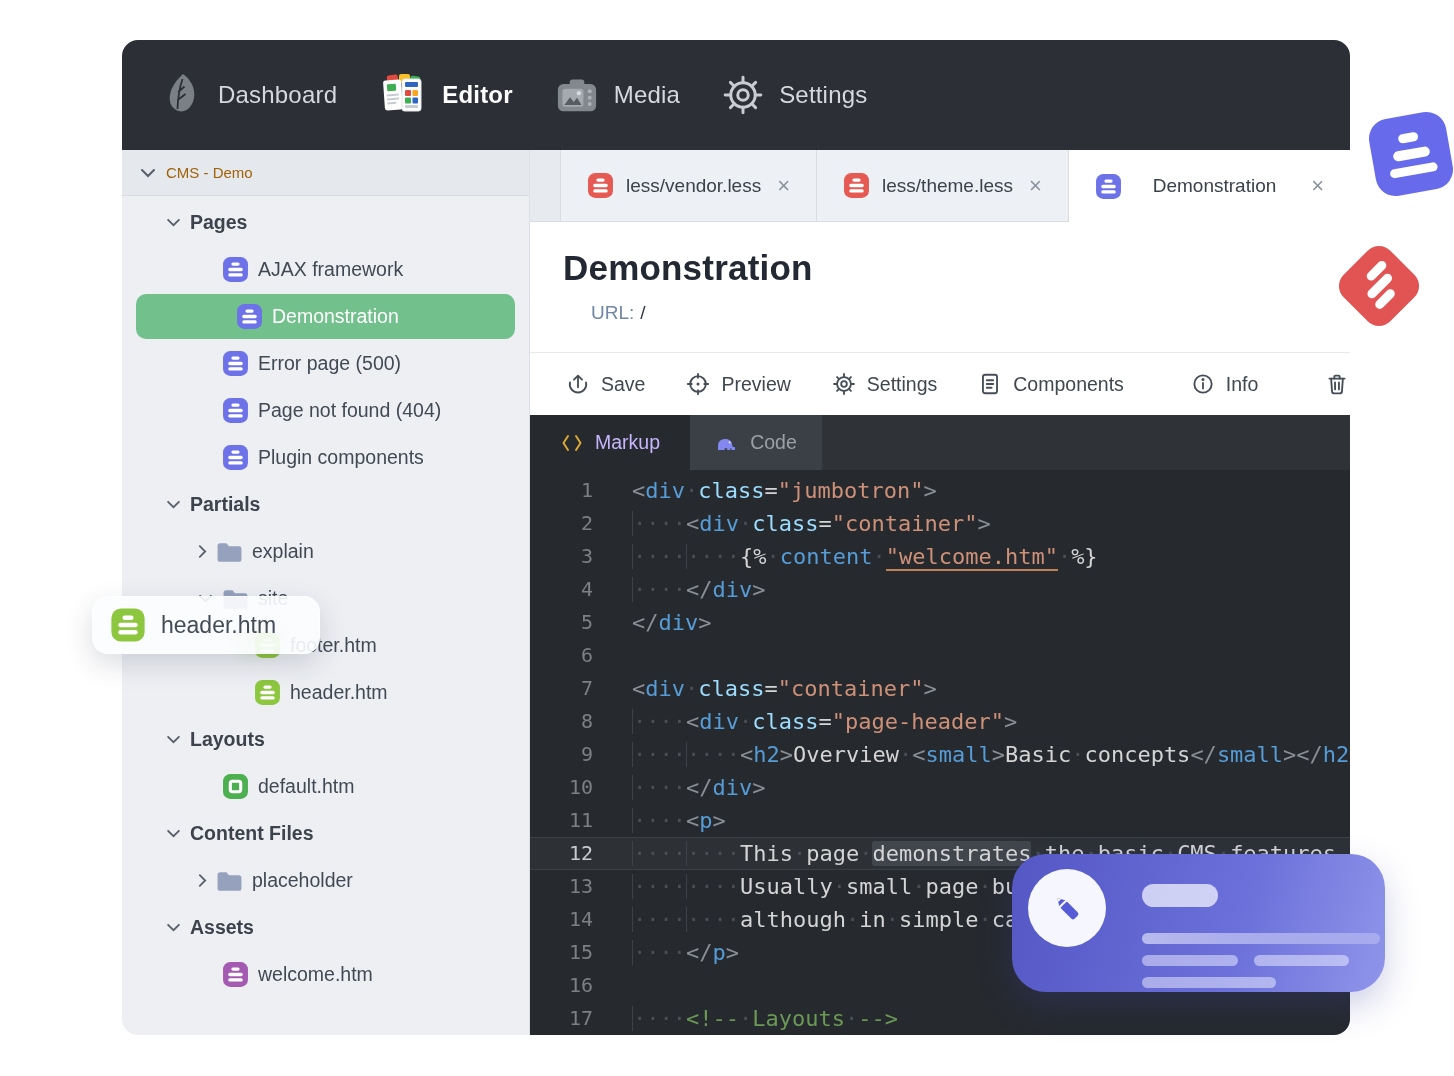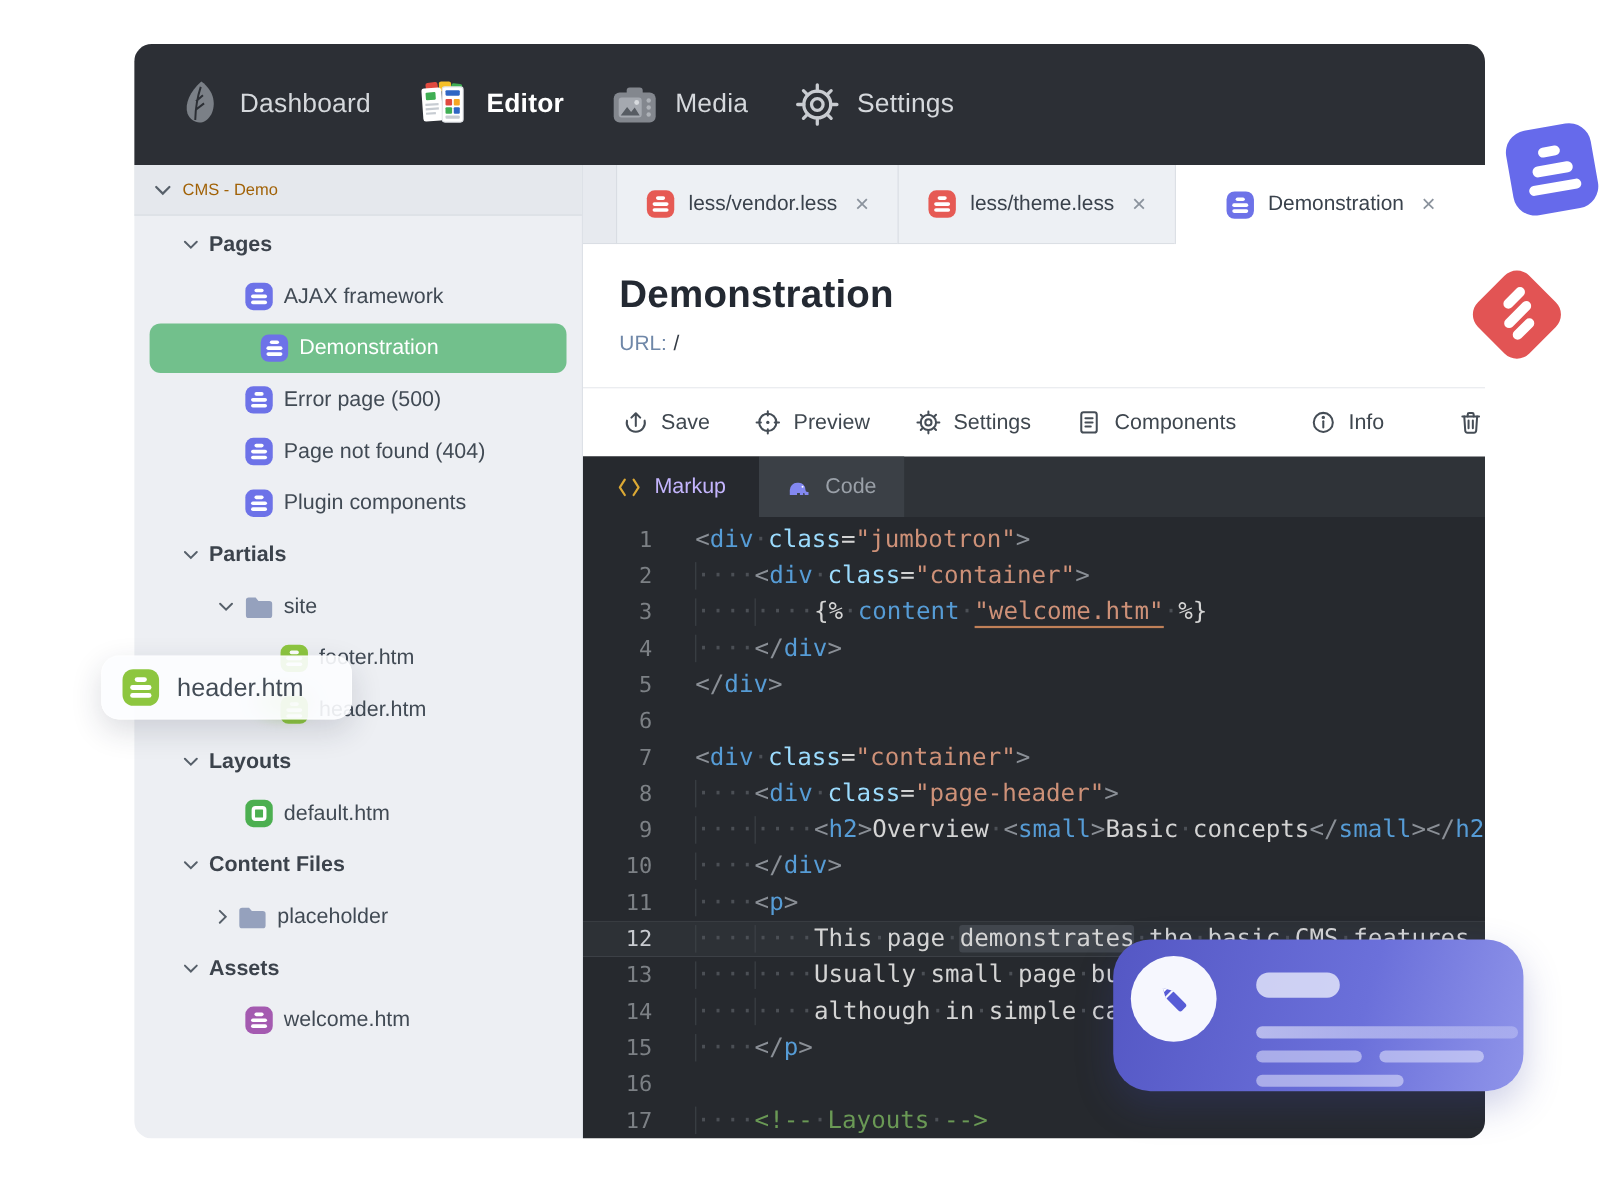--- a/index.html
+++ b/index.html
@@ -37,32 +37,32 @@
   .trow.sel { background:#72c08c; margin:1px 14px; border-radius:10px; height:45px;
               padding-left:86px; color:#ffffff; }
   .chev { flex:none; }
 
   
   .main { flex:1; display:flex; flex-direction:column; min-width:0; }
 
   
   .tabstrip { height:72px; background:#e7eaef; display:flex; flex:none; }
   .tabstrip .lead { width:30px; border-bottom:1px solid #d9dde3; flex:none; }
-  .tab { display:flex; align-items:center; justify-content:center; gap:12px;
+  .tab { display:flex; align-items:center; justify-content:space-between; gap:12px;
          background:#edf0f4; border-left:1px solid #d9dde3;
          border-bottom:1px solid #d9dde3; padding:0 26px; cursor:pointer; }
   .tab .tname { font-size:19px; color:#3a424c; white-space:nowrap; }
   .tab .close { font-size:22px; color:#8b939d; margin-left:4px; line-height:1; }
   .tab.active { background:#ffffff; border-bottom:none; flex:1; }
 
   
   .titleblock { background:#fff; padding:26px 0 0 33px; height:130px; flex:none; }
   .titleblock h1 { font-size:35px; font-weight:600; color:#232932; letter-spacing:.2px; }
   .urlline { margin-top:14px; font-size:19px; }
-  .urlline .ulab { color:#6f87a8; }
+  .urlline .ulab { color:#6f87a8;margin-left:28px; }
   .urlline .uval { color:#333a44; margin-left:6px; }
 
   
   .toolbar { height:63px; background:#fff; border-top:1px solid #e6e9ed;
              display:flex; align-items:center; padding-left:35px; flex:none; }
   .tbtn { display:flex; align-items:center; gap:10px; font-size:19.5px; color:#3f474f;
           margin-right:40px; cursor:pointer; white-space:nowrap; }
   .tdiv { width:1px; height:34px; background:#dbdfe5; margin-right:26px; }
   .tbtn.icon-only { margin-right:0; }
 
@@ -264,20 +264,29 @@
     </svg>
               <span class="tlabel">Plugin components</span>
             </div>
             <div class="trow sec">
               <svg class="chev" width="15" height="9" viewBox="0 0 16 10" fill="none" stroke="#57606a" stroke-width="2" stroke-linecap="round">
                 <path d="M2 2 L8 8 L14 2"></path>
               </svg>
               <span class="tlabel">Partials</span>
             </div>
             <div class="trow fold">
+              <svg class="chev" width="9" height="15" viewBox="0 0 10 16" fill="none" stroke="#57606a" stroke-width="2" stroke-linecap="round">
+                <path d="M2 2 L8 8 L2 14"></path>
+              </svg>
+              <svg width="27" height="22" viewBox="0 0 26 21">
+      <path d="M1.5 4.5 a2.5 2.5 0 0 1 2.5-2.5 h6 l2.5 3 h9.5 a2.5 2.5 0 0 1 2.5 2.5 v10 a2.5 2.5 0 0 1 -2.5 2.5 h-18 a2.5 2.5 0 0 1 -2.5-2.5 z" fill="#95a1bd"></path>
+    </svg>
+              <span class="tlabel">explain</span>
+            </div>
+            <div class="trow fold">
               <svg class="chev" width="15" height="9" viewBox="0 0 16 10" fill="none" stroke="#57606a" stroke-width="2" stroke-linecap="round">
                 <path d="M2 2 L8 8 L14 2"></path>
               </svg>
               <svg width="27" height="22" viewBox="0 0 26 21">
       <path d="M1.5 4.5 a2.5 2.5 0 0 1 2.5-2.5 h6 l2.5 3 h9.5 a2.5 2.5 0 0 1 2.5 2.5 v10 a2.5 2.5 0 0 1 -2.5 2.5 h-18 a2.5 2.5 0 0 1 -2.5-2.5 z" fill="#95a1bd"></path>
     </svg>
               <span class="tlabel">site</span>
             </div>
             <div class="trow file d2">
               <svg width="27" height="27" viewBox="0 0 26 26">

